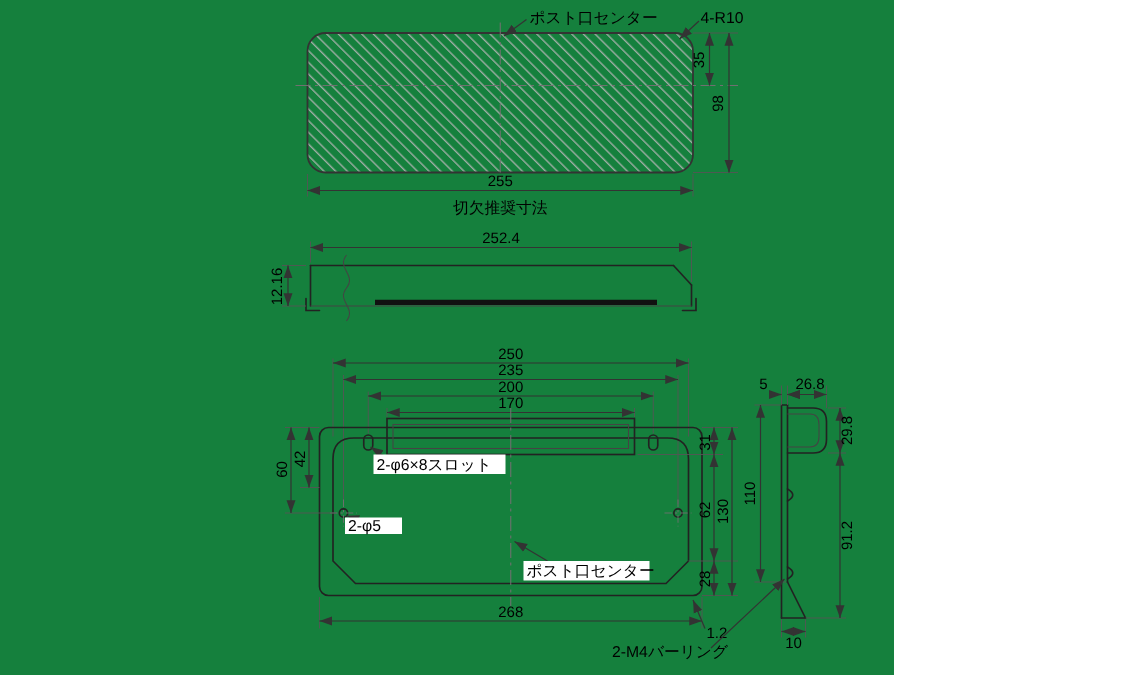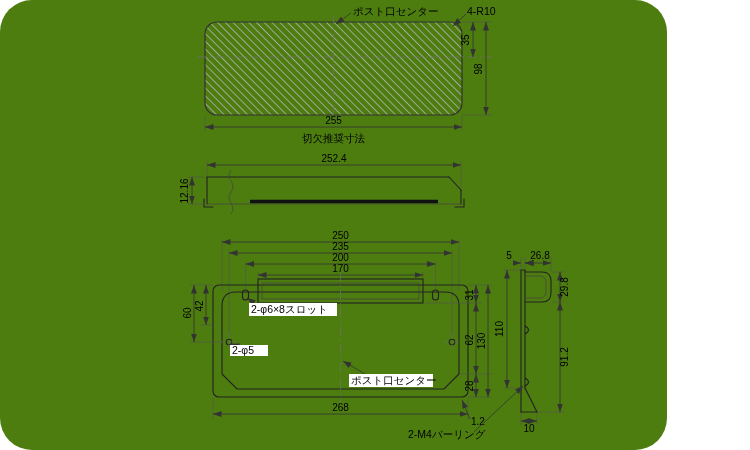--- a/index.html
+++ b/index.html
@@ -1,16 +1,16 @@
 <!DOCTYPE html>
 <html><head>
 <meta charset="utf-8">
 <style>
   html,body{margin:0;padding:0;background:#fff;}
-  .canvas{position:relative;width:667px;height:450px;background:#4d7c0f;overflow:hidden;border-radius:32px;}
+  .canvas{position:relative;width:596px;height:450px;background:#15803d;overflow:hidden;}
   svg{display:block;}
   .ol{stroke:#222;stroke-width:1.1;fill:none;stroke-linecap:round;}
   .thin{stroke:#444;stroke-width:0.7;fill:none;}
   .thick{stroke:#111;stroke-width:3.5;fill:none;}
   .dim{stroke:#333;stroke-width:0.8;fill:none;}
   .ext{stroke:#555;stroke-width:0.6;fill:none;}
   .cl{stroke:#707070;stroke-width:0.7;fill:none;stroke-dasharray:10 3 2 3;}
   .cls{stroke:#707070;stroke-width:0.6;fill:none;stroke-dasharray:5 2 1.5 2;}
   text{font:10px "Liberation Sans","DejaVu Sans",sans-serif;fill:#000;}
   .lbl{font-size:10.5px;}

